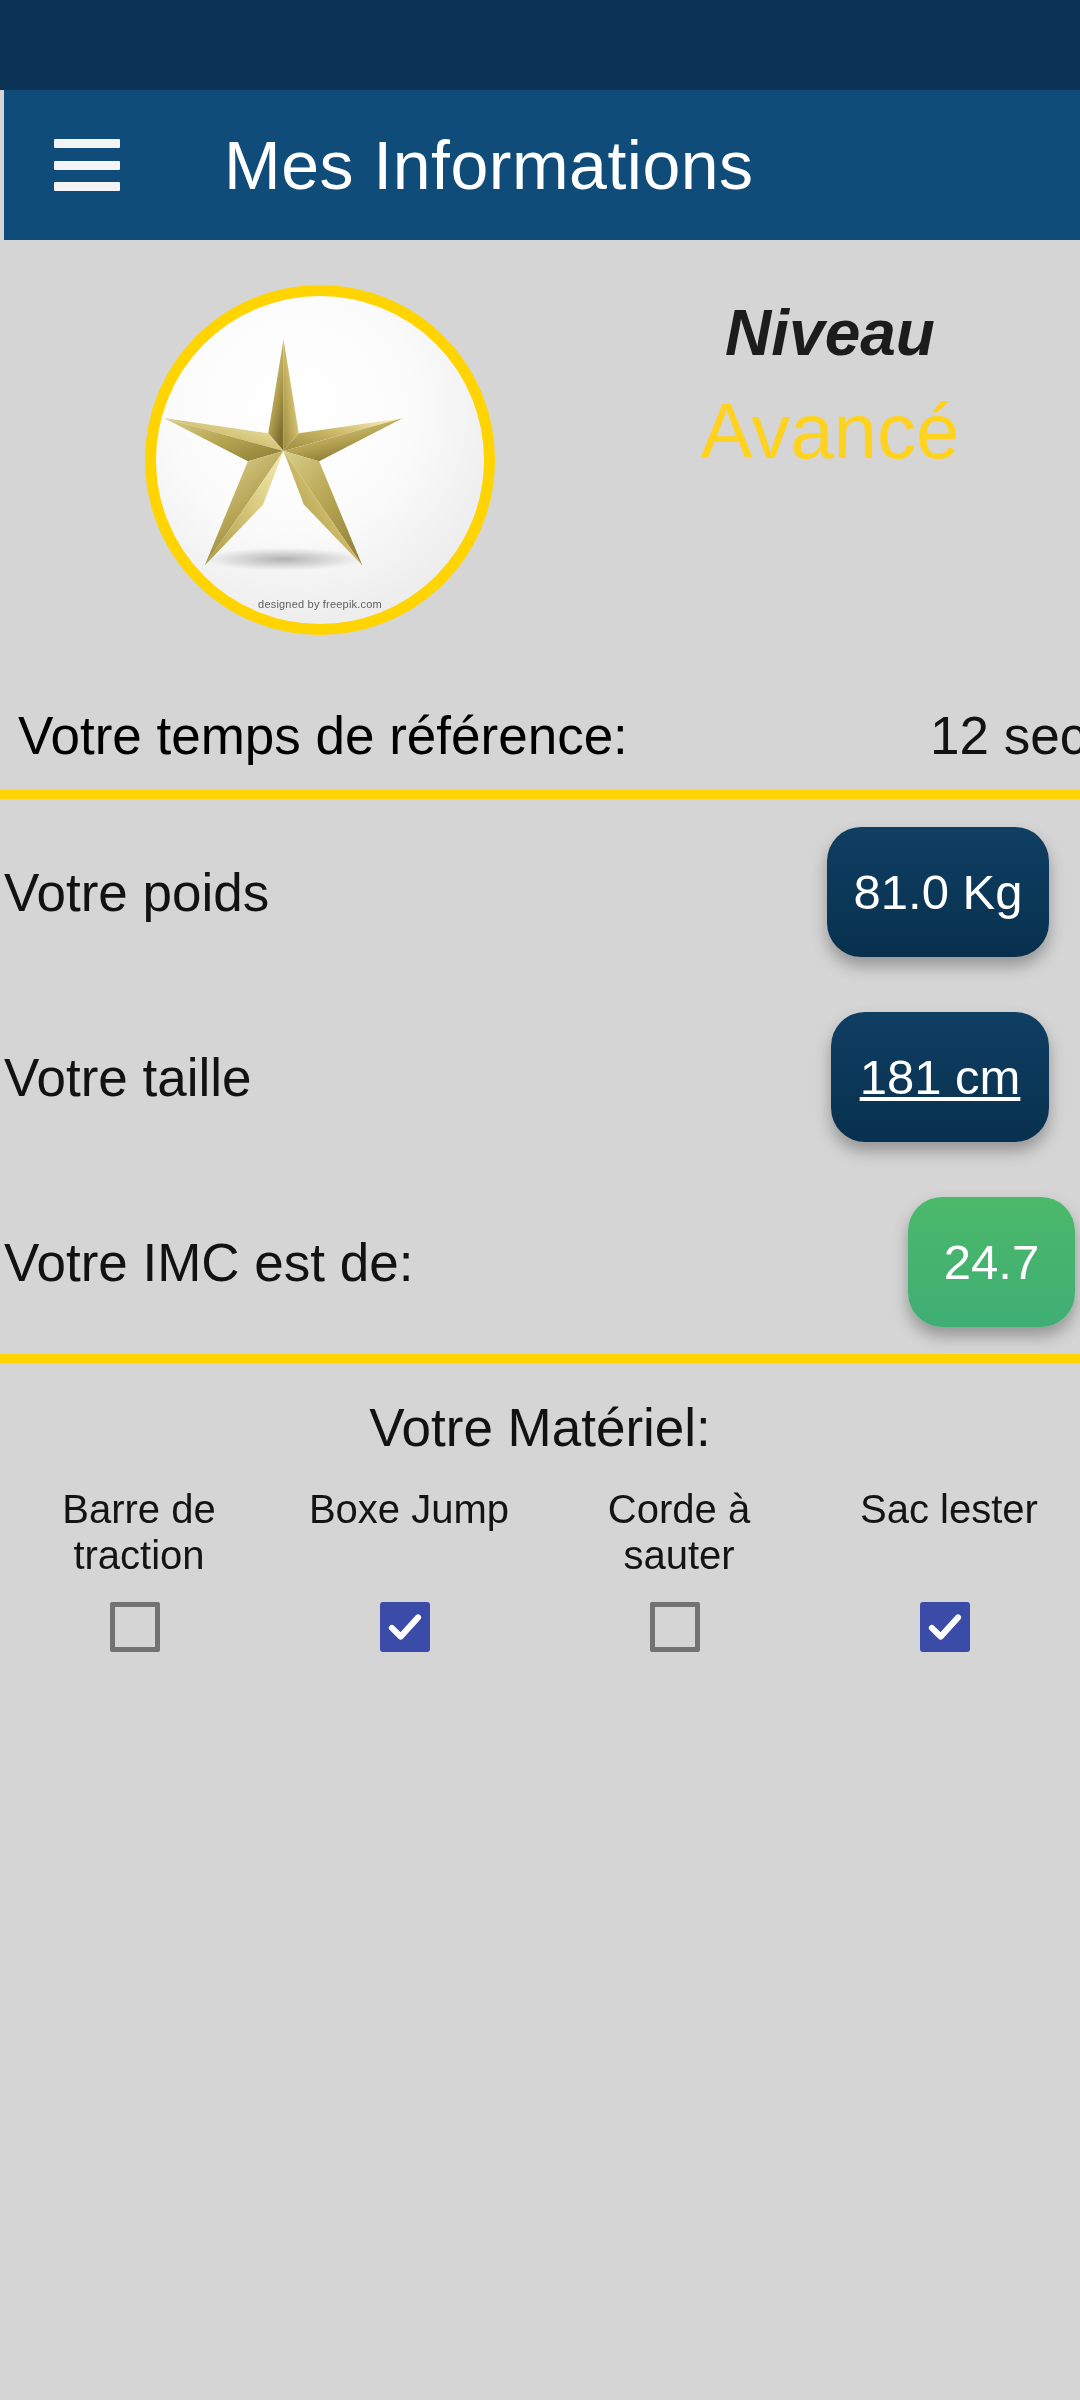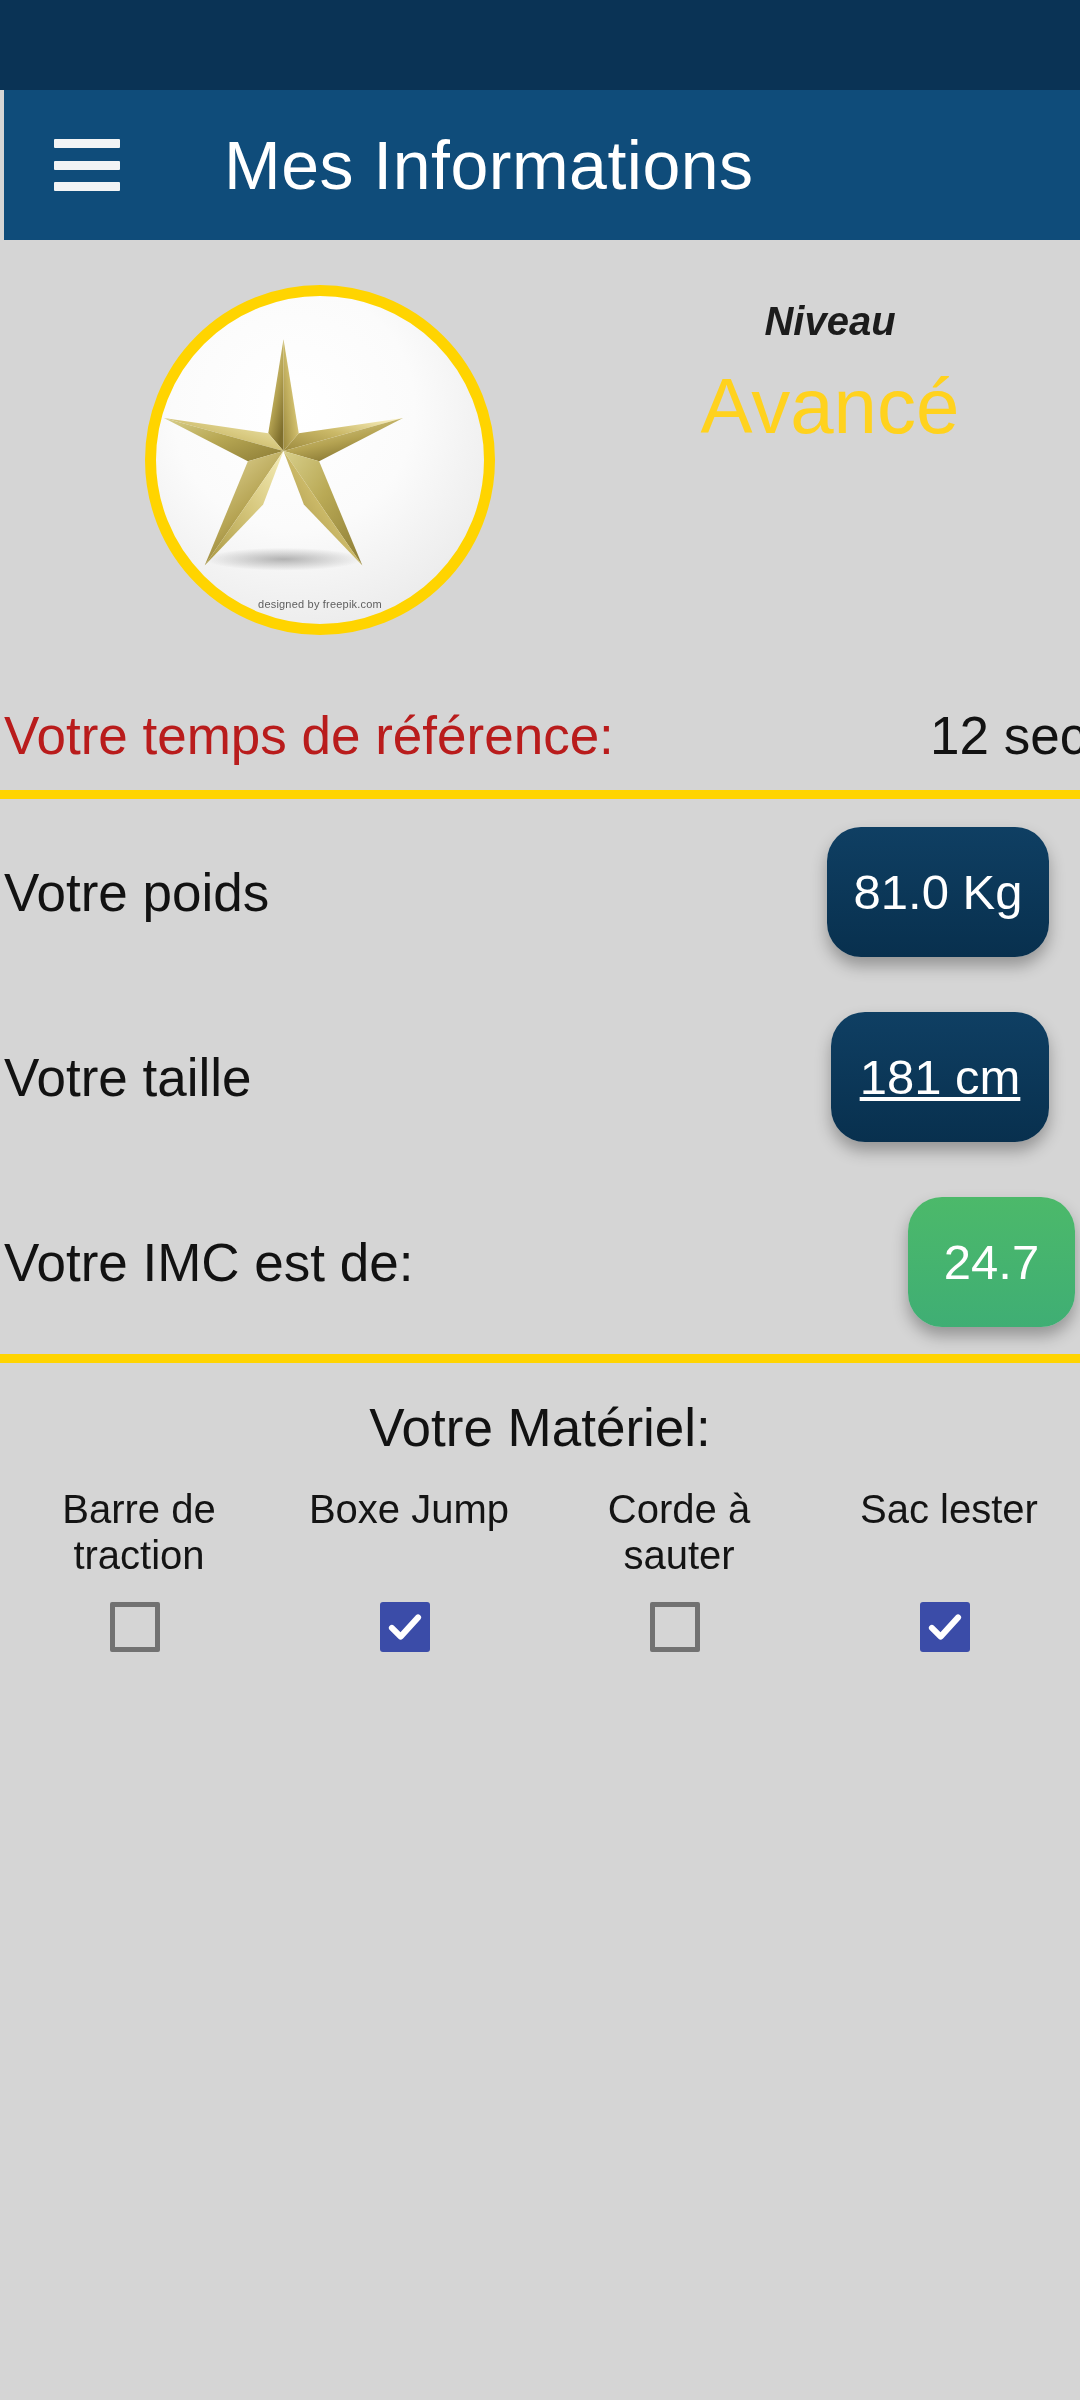--- a/index.html
+++ b/index.html
@@ -65,37 +65,37 @@
     text-align:center;
     font-size:11px; color:#5e5e5e; letter-spacing:0.2px;
     white-space:nowrap;
   }
 
   .level-text {
     position:absolute; left:620px; top:60px; width:420px;
     text-align:center;
   }
   .level-label {
-    font-size:40px; font-weight:bold; font-style:italic;
+    font-size:64px; font-weight:bold; font-style:italic;
     color:#1c1c1c; line-height:1.05;
   }
   .level-value {
     margin-top:24px;
     font-size:78px; font-weight:400;
     color:#ffd21e; line-height:1.05;
   }
 
   
   .ref-row {
     position:relative; height:110px;
     display:flex; align-items:center;
   }
   .ref-label {
-    position:absolute; left:4px;
-    font-size:53px; color:#b91c1c; white-space:nowrap;
+    position:absolute; left:18px;
+    font-size:53px; color:#000000; white-space:nowrap;
   }
   .ref-value {
     position:absolute; left:930px;
     font-size:53px; color:#121212; white-space:nowrap;
   }
 
   .divider {
     width:100%; height:9px; background:#ffd400;
   }
 

